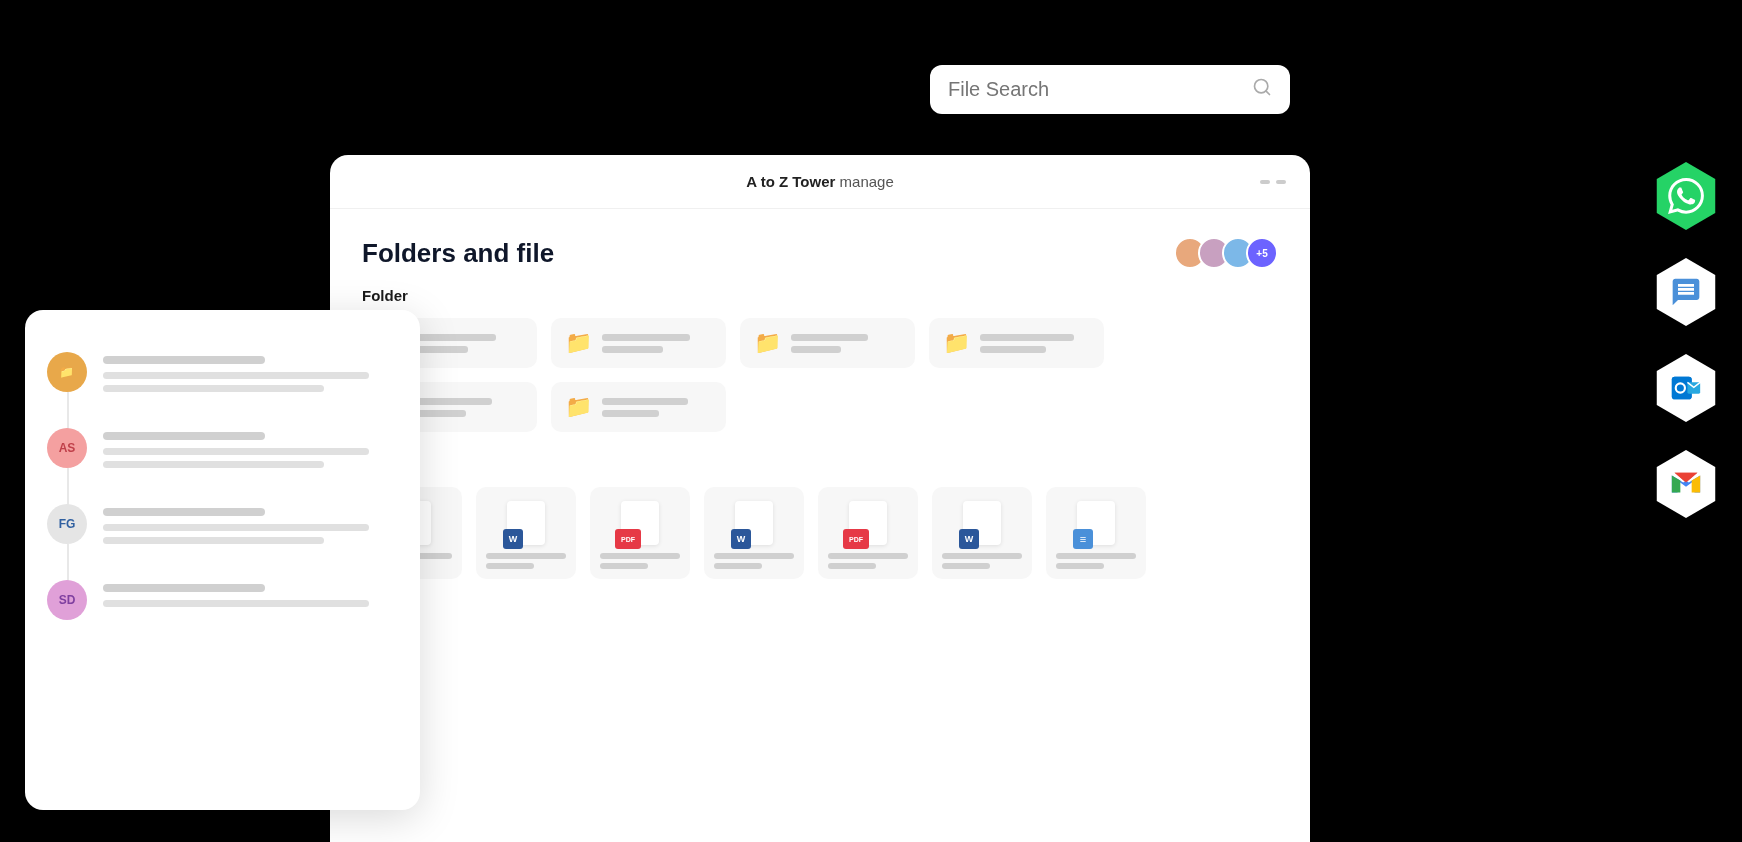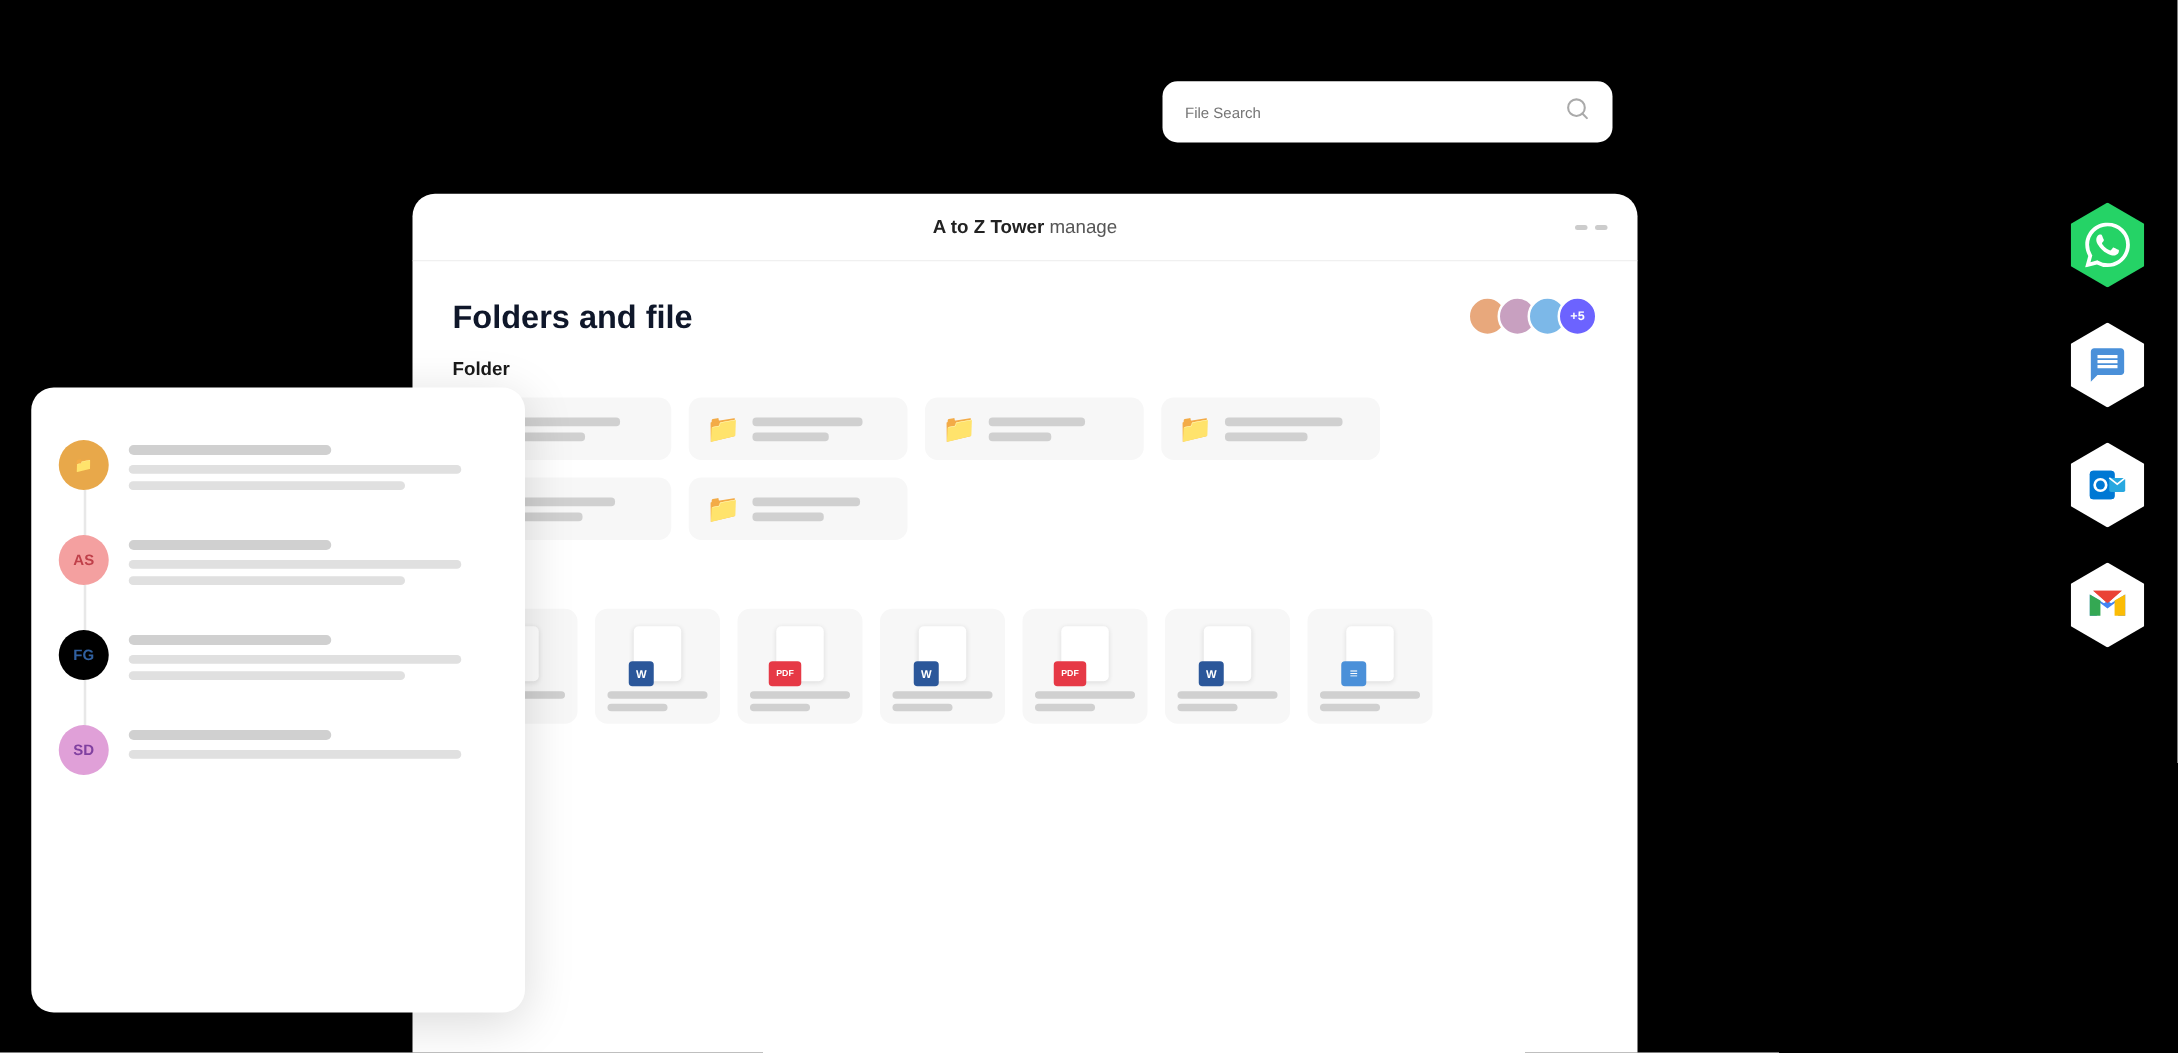--- a/index.html
+++ b/index.html
@@ -23,21 +23,21 @@
       box-shadow: 0 4px 20px rgba(0,0,0,0.15);
       display: flex;
       align-items: center;
       padding: 12px 18px;
       width: 360px;
       gap: 10px;
     }
     .search-input {
       border: none;
       outline: none;
-      font-size: 12px;
+      font-size: 20px;
       color: #14532d;
       flex: 1;
       background: transparent;
     }
     .search-icon-btn {
       background: none;
       border: none;
       cursor: pointer;
       color: #aaa;
       font-size: 18px;
@@ -329,21 +329,21 @@
       align-items: center;
       justify-content: center;
       font-size: 12px;
       font-weight: 700;
       color: #fff;
       flex-shrink: 0;
       z-index: 1;
     }
     .ta-folder { background: #e8a84a; }
     .ta-as { background: #f4a0a0; color: #c0404a; text-align: right; }
-    .ta-fg { background: #000000; color: #3060a0; }
+    .ta-fg { background: #e5e5e5; color: #3060a0; }
     .ta-sd { background: #e0a0d8; color: #8040a0; }
     .timeline-content {
       flex: 1;
       padding-top: 4px;
     }
     .tc-line1 {
       height: 8px;
       width: 55%;
       background: #d0d0d0;
       border-radius: 4px;

